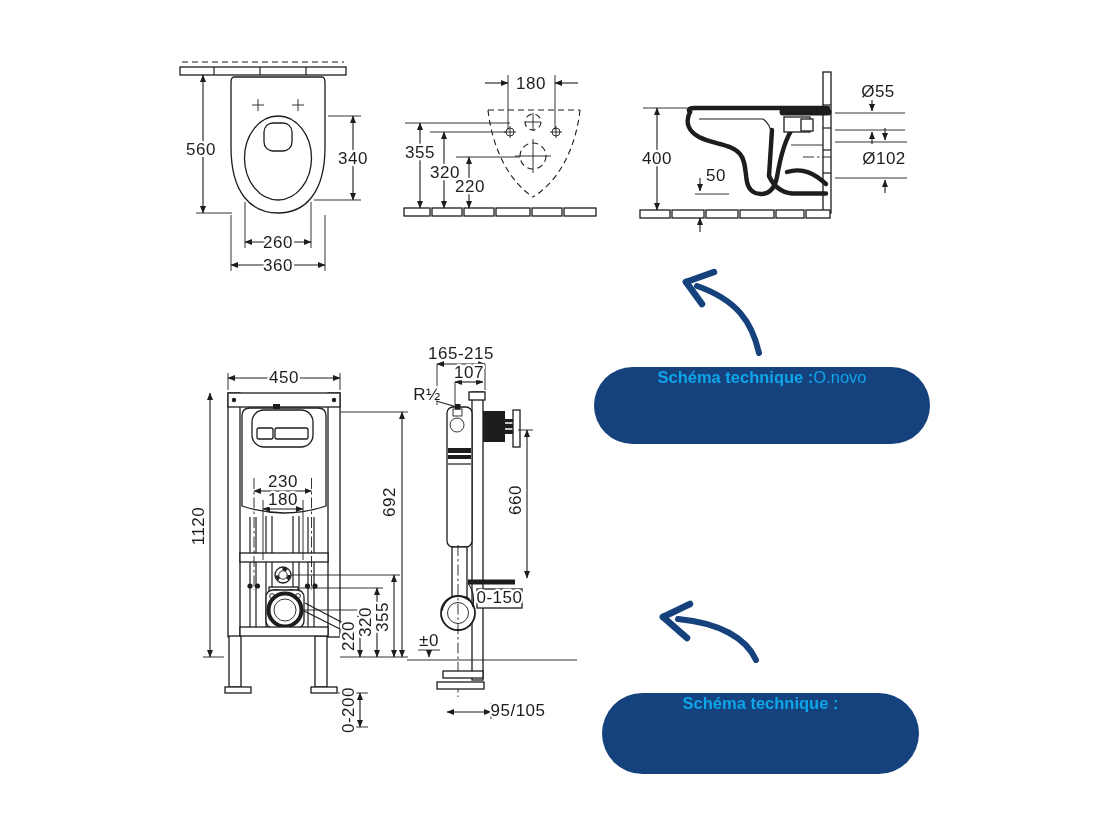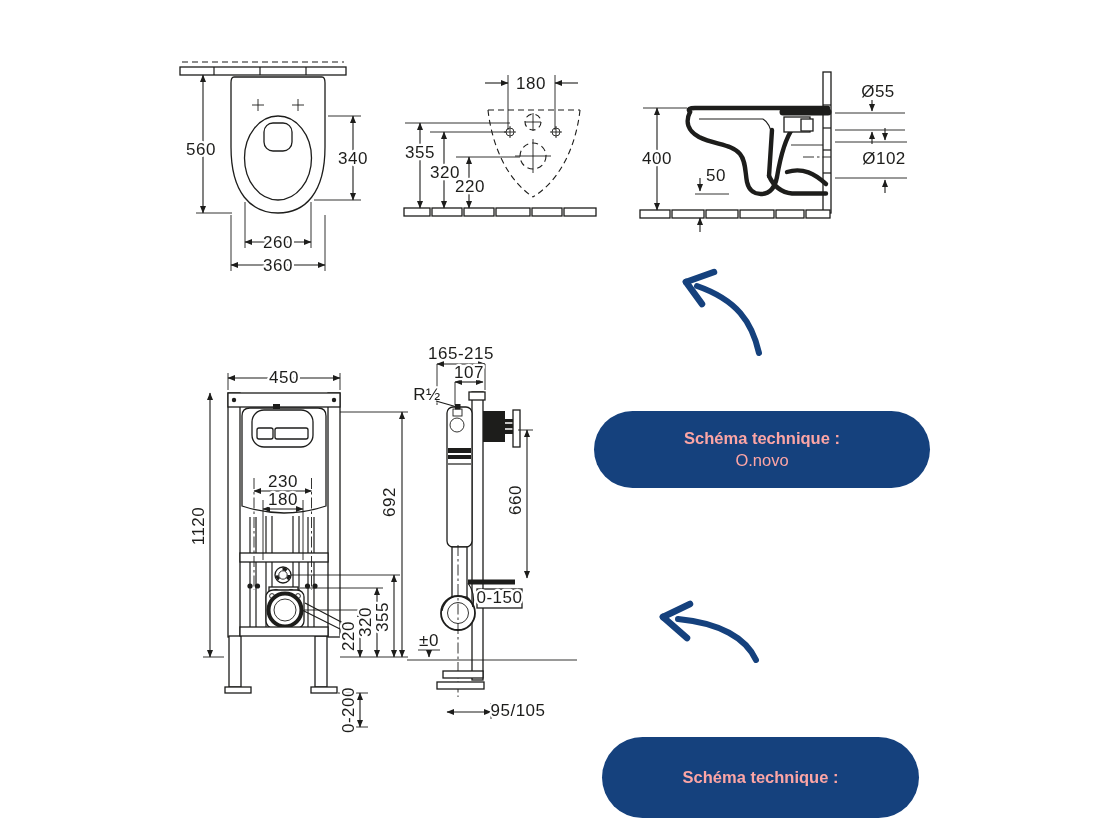--- a/index.html
+++ b/index.html
@@ -15,23 +15,23 @@
   .cl{stroke:#1d1d1b;stroke-width:0.9;fill:none;stroke-dasharray:11 3 2.5 3;}
   .wf{fill:#ffffff;stroke:#1d1d1b;stroke-width:1.3;}
   .bf{fill:#1d1d1b;stroke:none;}
   .dim{stroke:#1d1d1b;stroke-width:1.1;fill:none;marker-start:url(#arr);marker-end:url(#arr);}
   .dimE{stroke:#1d1d1b;stroke-width:1.1;fill:none;marker-end:url(#arr);}
   
   .dl{font-family:"Liberation Sans",sans-serif;font-size:17px;fill:#1d1d1b;
       stroke:#ffffff;stroke-width:4.5px;paint-order:stroke;stroke-linejoin:round;
       text-anchor:middle;letter-spacing:0.5px;}
   
-  .banner{position:absolute;border-radius:44px;color:#fca5a5;text-align:center;
-          display:flex;flex-direction:column;justify-content:center;line-height:21.5px;
-          font-size:16.5px;white-space:nowrap;margin-top:44px;}
+  .banner{position:absolute;border-radius:44px;color:#0ea5e9;text-align:center;
+          display:flex;flex-direction:row;justify-content:center;line-height:21.5px;
+          font-size:16.5px;white-space:nowrap;}
   .banner .t{font-weight:bold;}
 </style>
 </head>
 <body>
 
 <div id="stage">
 
   <svg class="fig" style="left:168px;top:52px;" width="230" height="235" viewBox="0 0 230 235">
     <defs>
       <marker id="arr" markerWidth="9" markerHeight="8" refX="7" refY="3" orient="auto-start-reverse" markerUnits="userSpaceOnUse">

